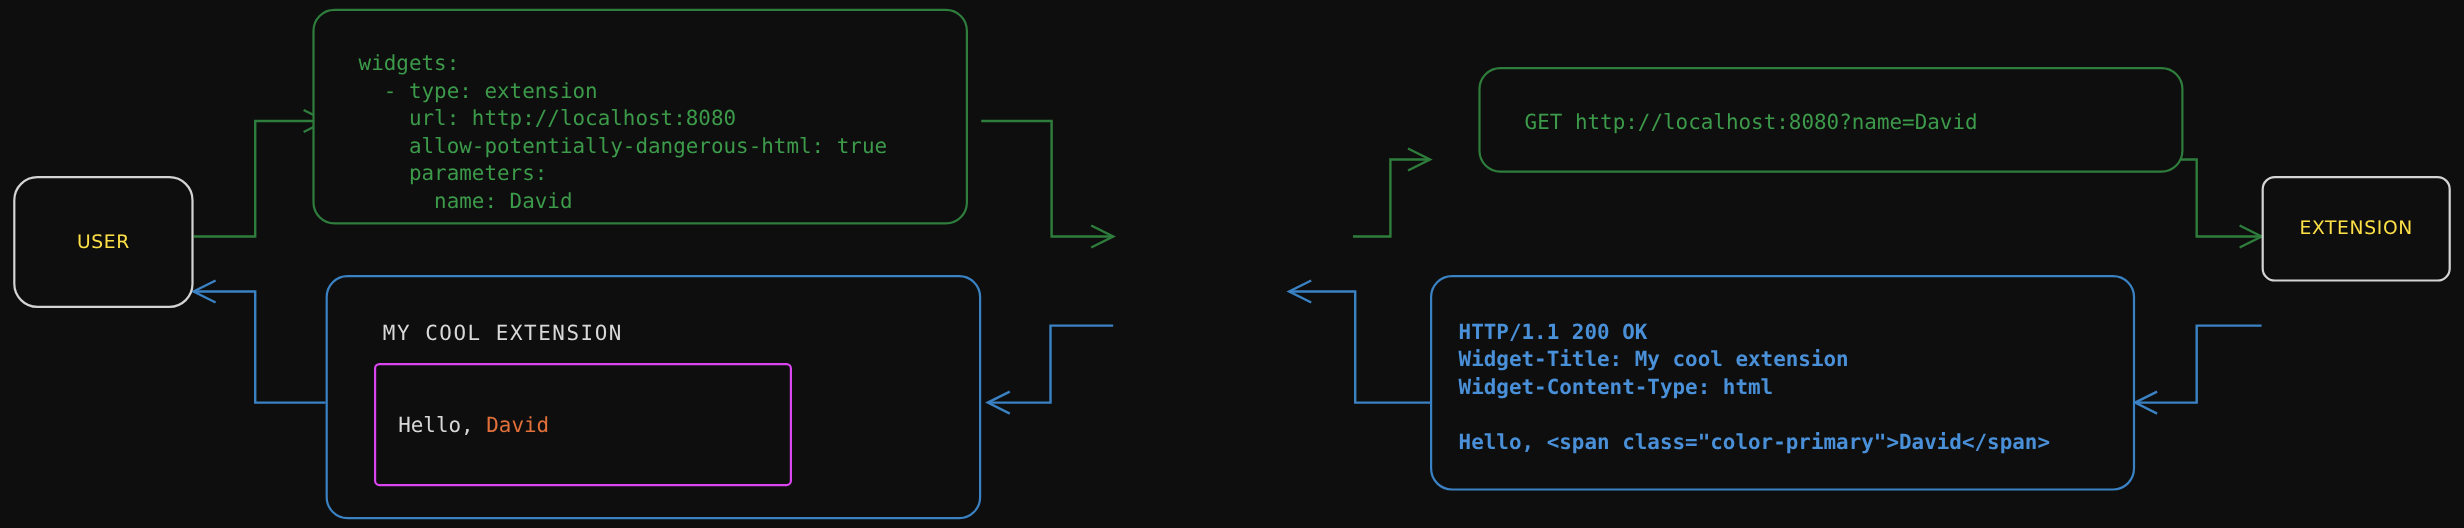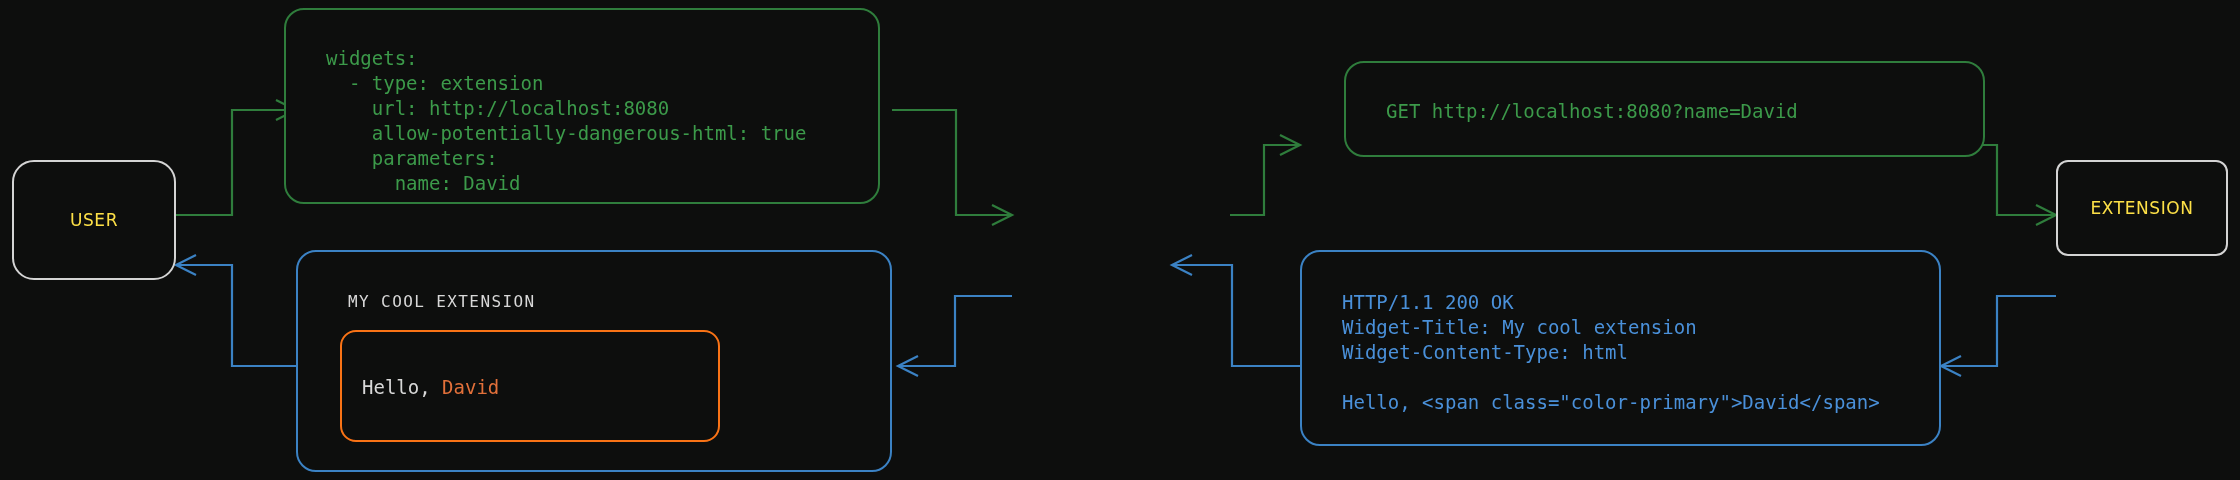--- a/index.html
+++ b/index.html
@@ -66,30 +66,30 @@
     white-space: pre;
     user-select: text;
   }
   .code.green { color: #3c9a4a; }
   .code.blue  { color: #4a90d9; }
 
   
   .widget-title {
     position: absolute;
     font-family: "DejaVu Sans Mono", "Liberation Mono", monospace;
-    font-size: 16px;
+    font-size: 19px;
     letter-spacing: 1.4px;
     color: #d8d8d8;
     white-space: pre;
   }
   .widget-frame {
     position: absolute;
     box-sizing: border-box;
-    border: 2px solid #f97316;
-    border-radius: 16px;
+    border: 2px solid #d946ef;
+    border-radius: 5px;
     background: #0d0e0d;
   }
   .widget-body {
     position: absolute;
     font-family: "DejaVu Sans Mono", "Liberation Mono", monospace;
     font-size: 19px;
     color: #d8d8d8;
     white-space: pre;
   }
   .accent { color: #e2703a; }
@@ -149,20 +149,20 @@
     <div class="widget-frame" style="left:42px; top:78px; width:380px; height:112px;">
       <div class="widget-body" style="left:20px; top:44px;"><span>Hello, </span><span class="accent">David</span></div>
     </div>
   </div>
 
   <div class="bubble green" style="left:1344px; top:61px; width:641px; height:96px;">
     <div class="code green" style="position:absolute; left:40px; top:36px;">GET http://localhost:8080?name=David</div>
   </div>
 
   <div class="bubble blue" style="left:1300px; top:250px; width:641px; height:196px;">
-    <div class="code blue" style="position:absolute; left:40px; top:38px;">HTTP/1.1 200 OK
+    <div class="code blue" style="position:absolute; left:24px; top:38px;font-weight:bold;">HTTP/1.1 200 OK
 Widget-Title: My cool extension
 Widget-Content-Type: html
 
 Hello, &lt;span class="color-primary"&gt;David&lt;/span&gt;</div>
   </div>
 
 </div>
 
 </body></html>

